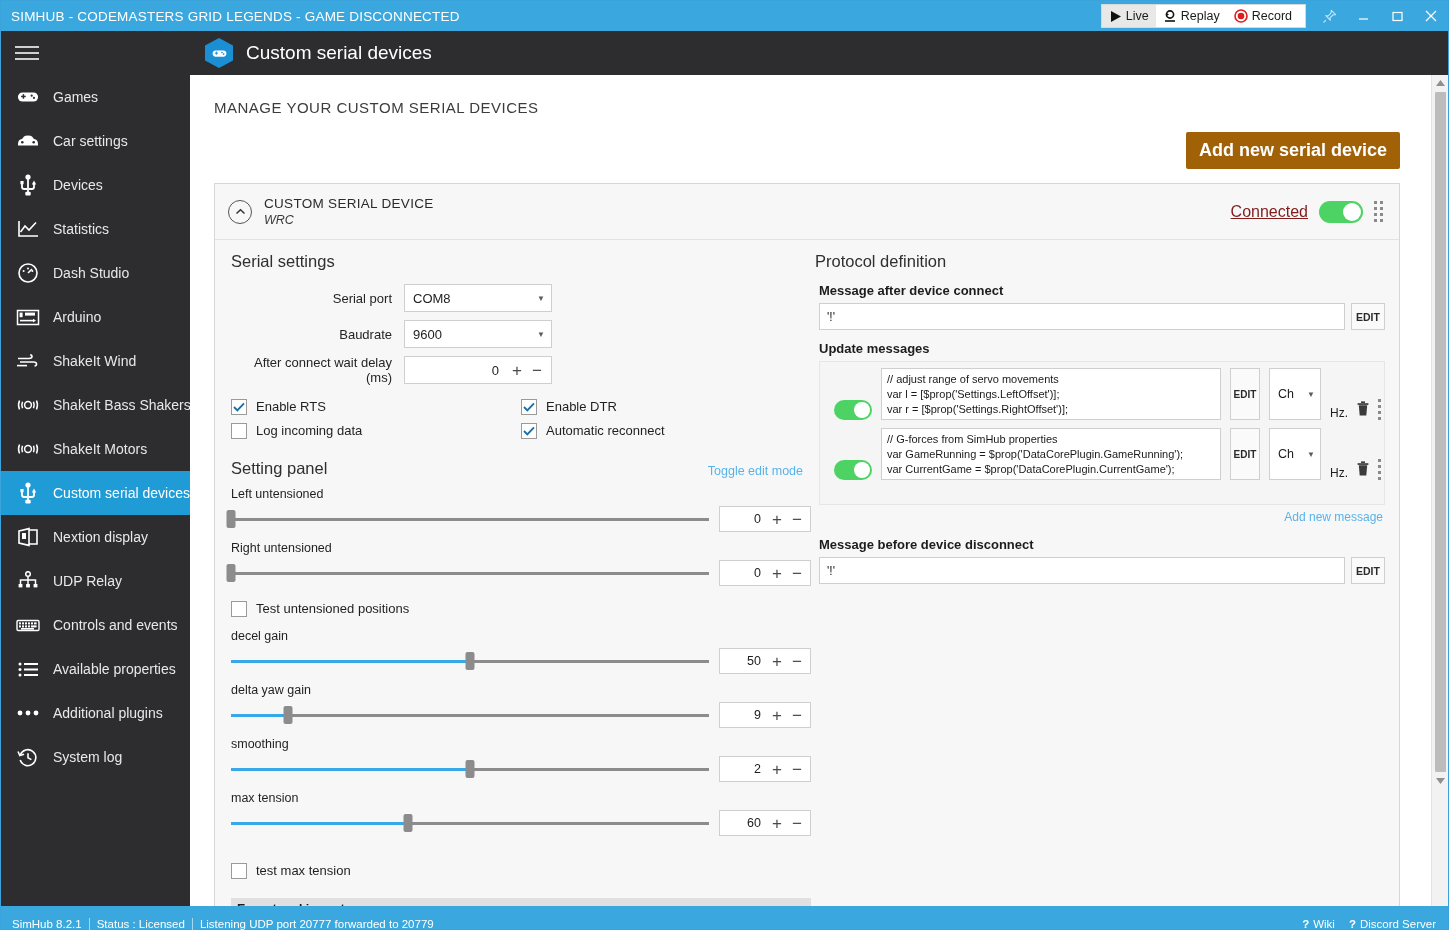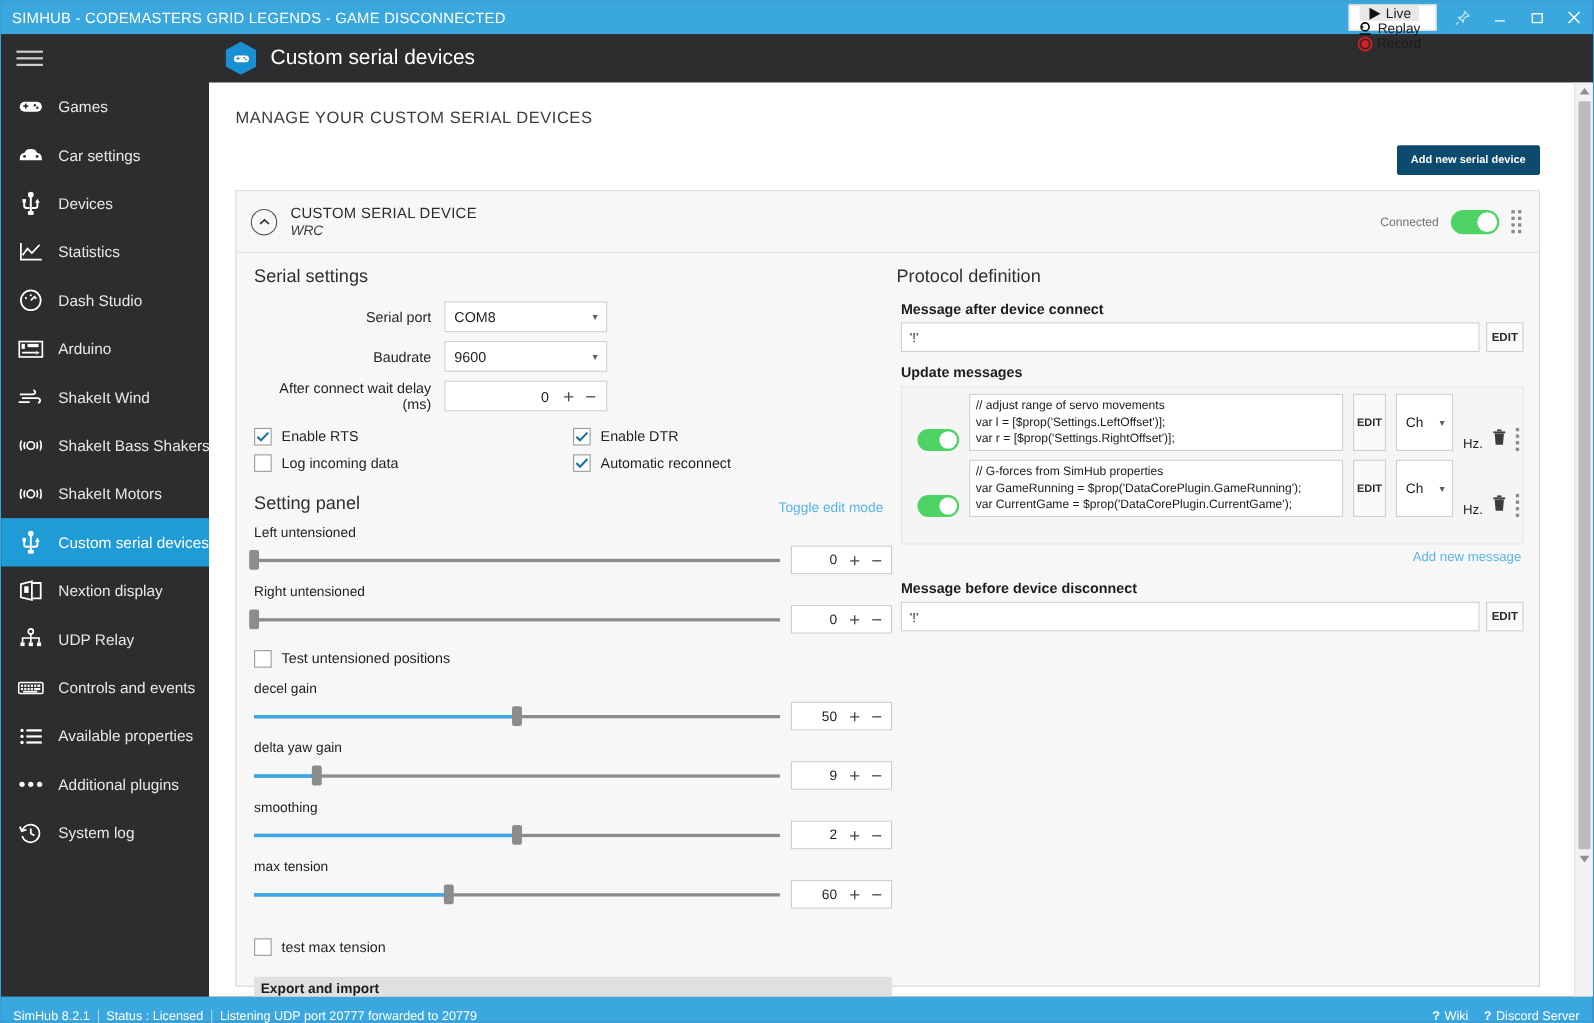--- a/index.html
+++ b/index.html
@@ -31,21 +31,20 @@
   }
   .tb-right {
     position: absolute; right: 0; top: 0; height: 30px;
     display: flex; align-items: center;
   }
   .playback {
     background: #ffffff; height: 24px; margin-right: 6px;
     display: flex; align-items: center;
     padding: 0 6px 0 0;
     border: 1px solid #d8d8d8;
-    flex-direction: column;
   }
   .pb-item {
     display: flex; align-items: center; gap: 4px;
     font-size: 12.5px; color: #1b1b1b;
     padding: 0 7px; height: 22px; cursor: default;
   }
   .pb-item.active { background: #e8e8e8; }
   .pb-ico { display: inline-flex; align-items: center; }
   .wbtn {
     width: 34px; height: 30px;
@@ -110,22 +109,22 @@
     position: relative; overflow: hidden;
     display: flex; flex-direction: column;
   }
   .content-inner { flex: 1 1 auto; padding: 0 48px 0 24px; overflow: hidden; }
   .page-sub {
     font-size: 15px; color: #3c3c3c; letter-spacing: .5px;
     padding: 24px 0 0 0;
   }
   .addbar { display: flex; justify-content: flex-end; padding-top: 16px; }
   .btn-add {
-    background: #0c4a6e; color: #ffffff; border: none;
-    font-size: 10px; font-family: inherit; font-weight: bold;
+    background: #a16207; color: #ffffff; border: none;
+    font-size: 18px; font-family: inherit; font-weight: bold;
     padding: 8px 13px; border-radius: 2px; cursor: pointer;
   }
 
   
   .card {
     margin-top: 14px; border: 1px solid #d7d7d7;
     background: #f7f7f7;
     height: 724px; display: flex; flex-direction: column;
   }
   .card-hdr {
@@ -136,21 +135,21 @@
   }
   .collapse-ico {
     width: 24px; height: 24px; border: 1.4px solid #555; border-radius: 50%;
     display: flex; align-items: center; justify-content: center;
     margin-right: 12px; flex: 0 0 24px;
   }
   .dev-titles { display: flex; flex-direction: column; gap: 2px; }
   .dev-t1 { font-size: 13.5px; color: #2b2b2b; letter-spacing: .3px; }
   .dev-t2 { font-size: 12.5px; color: #3a3a3a; font-style: italic; }
   .card-hdr-right { margin-left: auto; display: flex; align-items: center; gap: 11px; }
-  .conn-lbl { color: #737373; font-size: 11px; }
+  .conn-lbl { color: #7f1d1d; font-size: 16px; text-decoration: underline; }
   .toggle {
     width: 44px; height: 22px; border-radius: 11px; background: #4cd363;
     position: relative; cursor: pointer;
   }
   .toggle .knob {
     position: absolute; top: 2px; right: 2px;
     width: 18px; height: 18px; border-radius: 50%; background: #ffffff;
   }
   .toggle.small { width: 38px; height: 20px; border-radius: 10px; }
   .toggle.small .knob { width: 16px; height: 16px; }

